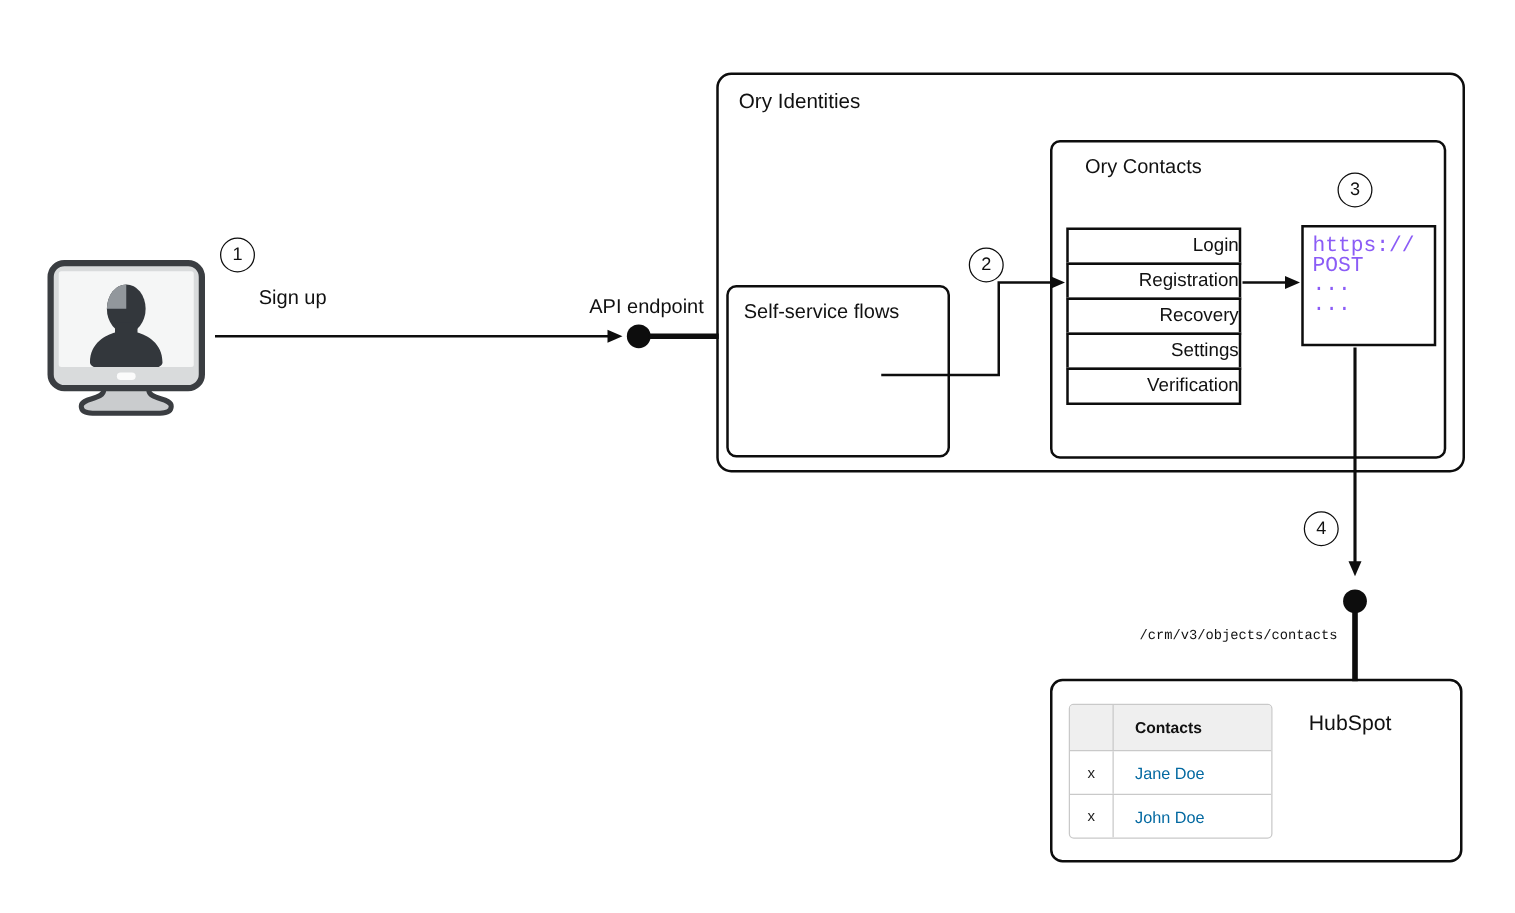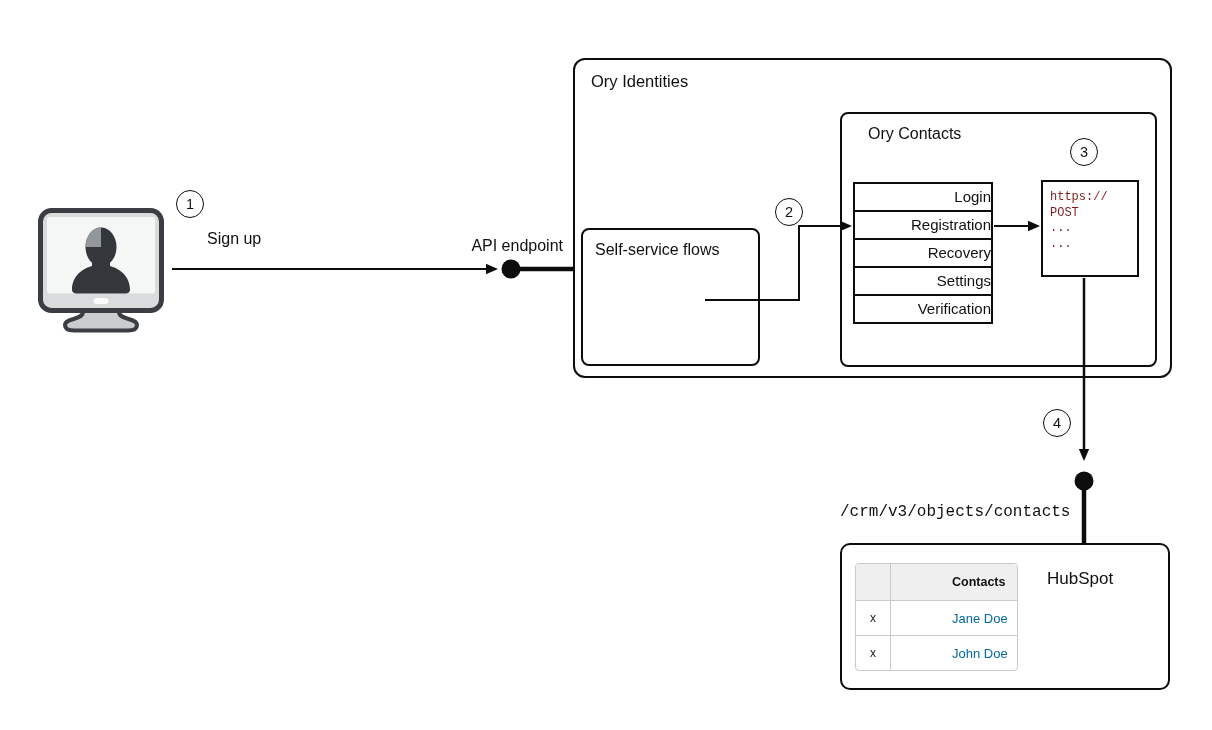--- a/index.html
+++ b/index.html
@@ -20,45 +20,45 @@
 
   
   .flow-row {
     width:140px; height:30px; background:#fff; border:2px solid #0d0d0d;
     margin-top:-2px; font-size:15px; line-height:26px; padding-left:8px; color:#111;
   }
   .flow-row:first-child { margin-top:0; }
 
   
   .code-box {
-    position:absolute; left:1041px; top:180px; width:98px; height:97px;
+    position:absolute; left:1041px; top:180px; width:108px; height:97px;
     background:#fff; border:2.5px solid #0d0d0d;
-    font-family:"Liberation Mono", monospace; font-size:12px; line-height:15.5px;
-    padding:8px 0 0 7px; color:#7f1d1d;
+    font-family:"Liberation Mono", monospace; font-size:17px; line-height:15.5px;
+    padding:8px 0 0 7px; color:#8b5cf6;
   }
 
   
   .step-circle {
     position:absolute; width:28px; height:28px; border-radius:50%;
     border:1.5px solid #0d0d0d; background:#fff; font-size:14.5px;
     display:flex; align-items:center; justify-content:center; color:#111;
   }
 
   .plain-label { position:absolute; font-size:16px; color:#111; white-space:nowrap; }
   .mono-label {
-    position:absolute; font-family:"Liberation Mono", monospace; font-size:16px;
+    position:absolute; font-family:"Liberation Mono", monospace; font-size:11px;
     color:#111; white-space:nowrap;
   }
 
   
   .contacts-table {
     position:absolute; left:855px; top:563px; width:163px;
     border:1px solid #c9c9c9; border-radius:4px; overflow:hidden; background:#fff;
   }
-  .t-row { display:flex;gap:44px; }
+  .t-row { display:flex; }
   .t-row + .t-row { border-top:1px solid #c9c9c9; }
   .t-head { background:#efefef; height:36px; }
   .t-body-row { height:35px; }
   .c1 { width:35px; border-right:1px solid #c9c9c9; display:flex; align-items:center; justify-content:center; font-size:12px; color:#222; }
   .c2 { flex:1; display:flex; align-items:center; padding-left:17px; font-size:13px; color:#0369a1; }
   .t-head .c2 { font-weight:bold; font-size:12.5px; color:#111; }
 
   svg.layer { position:absolute; left:0; top:0; pointer-events:none; }
 </style>
 </head>

